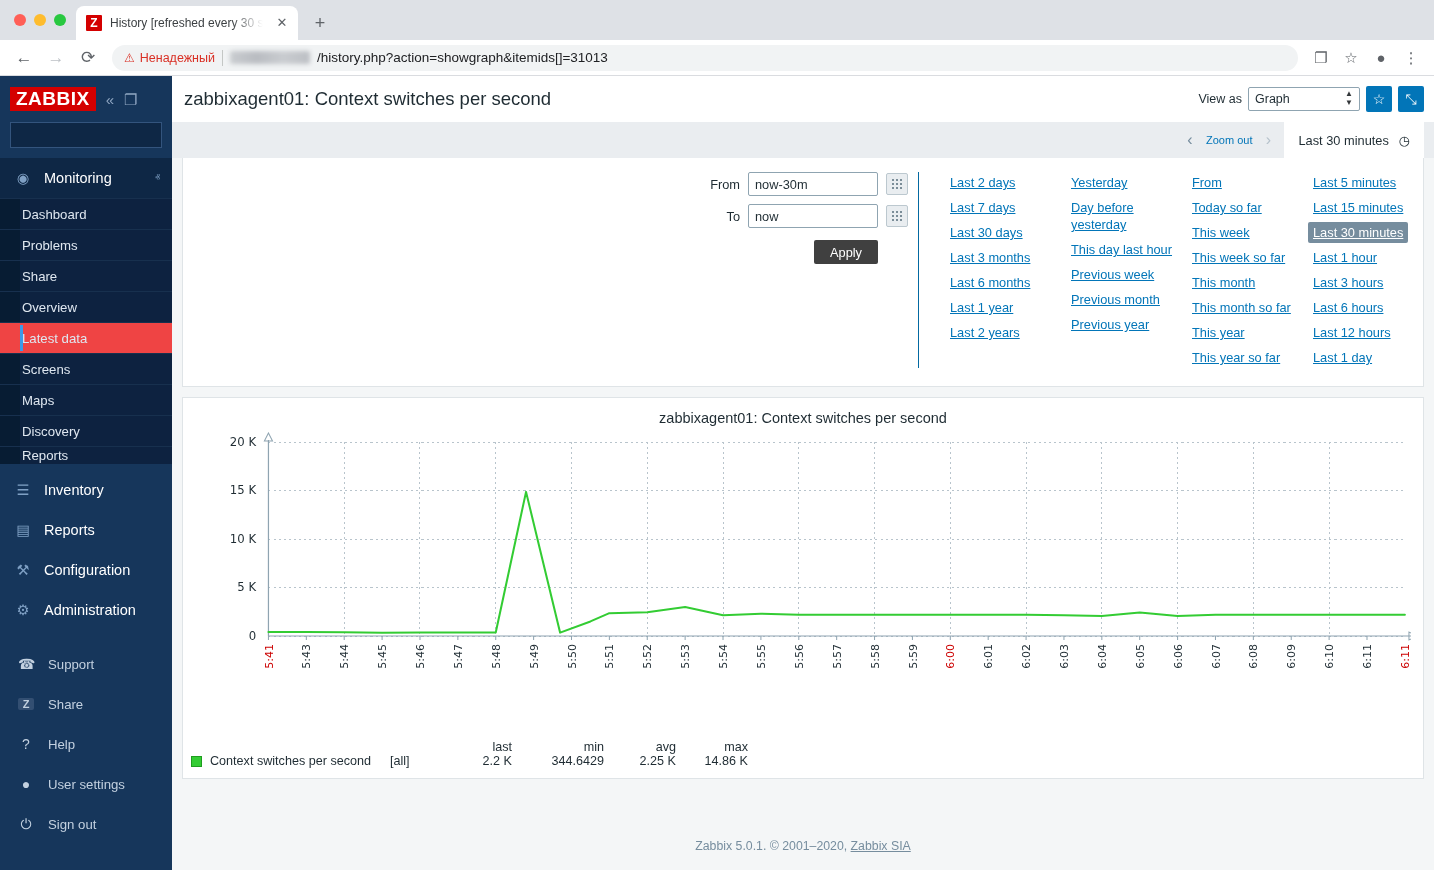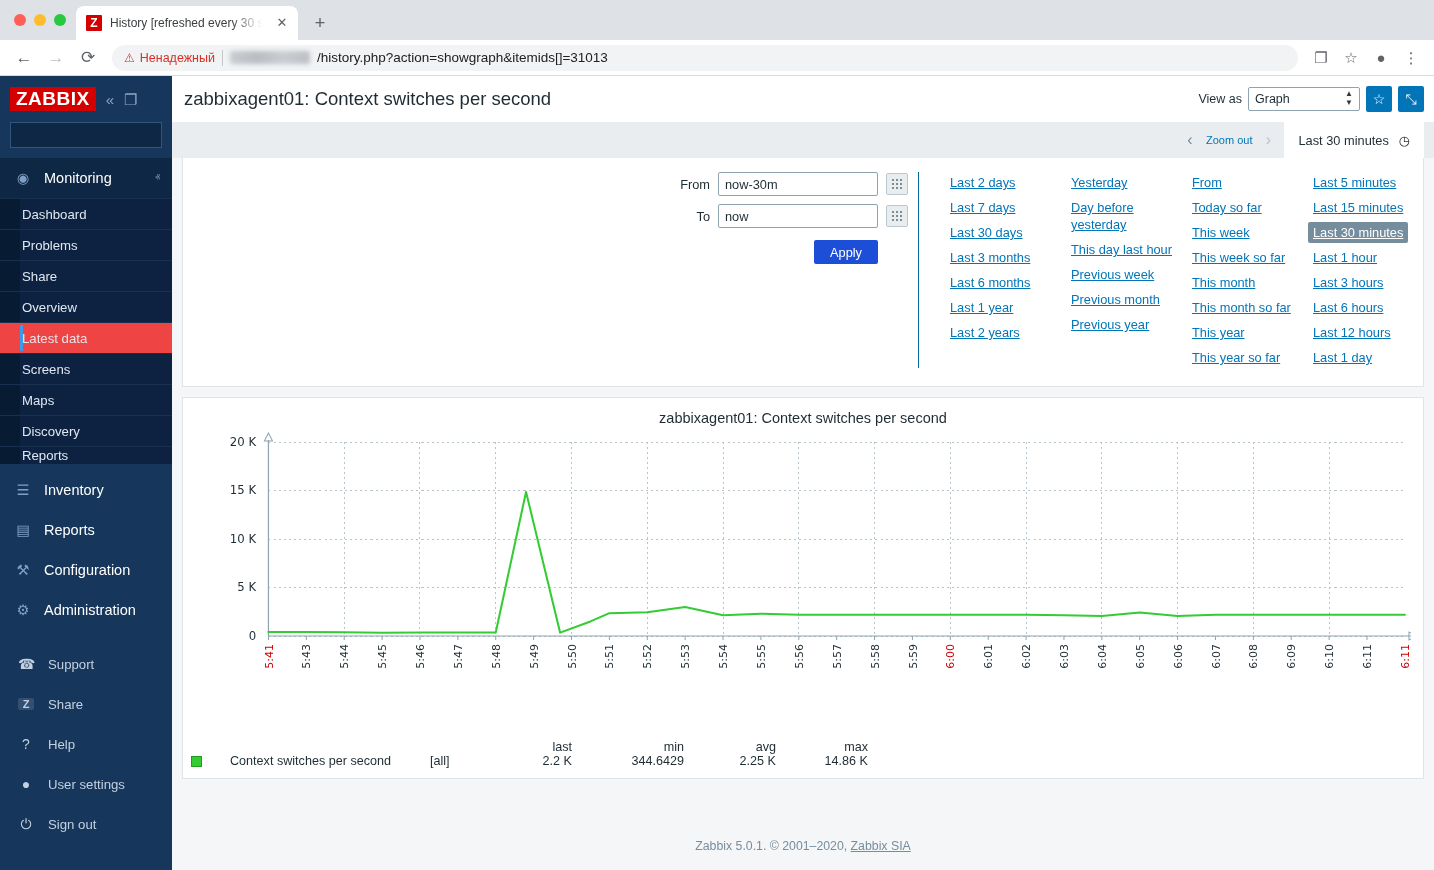--- a/index.html
+++ b/index.html
@@ -162,32 +162,32 @@
   }
 
   .filter-panel {
     background: #fff; border: 1px solid #dfe4e7; border-top: none;
     margin: 0 10px; padding: 14px 0 18px; display: flex;
   }
   .fp-left { width: 735px; flex: none; padding-right: 10px; }
   .fp-row { display: flex; align-items: center; justify-content: flex-end; gap: 8px; margin-bottom: 8px; }
   .fp-label { font-size: 12.8px; color: #1f2c33; width: 60px; text-align: right; }
   .fp-input {
-    width: 160px; height: 24px; border: 1px solid #8fa4b1; border-radius: 2px;
+    width: 130px; height: 24px; border: 1px solid #8fa4b1; border-radius: 2px;
     padding: 0 6px; font-size: 12.8px; color: #1f2c33;
     font-family: "Liberation Sans", sans-serif; outline: none;
   }
   .cal-btn {
     width: 22px; height: 22px; border: 1px solid #bcc8cf; border-radius: 2px;
     background: #e9edf0; display: flex; align-items: center; justify-content: center;
   }
   .cal-grid { display: grid; grid-template-columns: repeat(3, 2px); gap: 2px; }
   .cal-grid i { width: 2px; height: 2px; background: #7b8d98; display: block; }
   .apply-btn {
-    background: #1d4ed8; color: #fff; border: none; border-radius: 2px;
+    background: #404040; color: #fff; border: none; border-radius: 2px;
     height: 24px; padding: 0 16px; font-size: 12.8px; cursor: pointer;
     font-family: "Liberation Sans", sans-serif;
   }
   .fp-right {
     flex: 1; border-left: 1px solid #0369a1; padding-left: 26px;
     display: grid; grid-template-columns: repeat(4, 1fr); gap: 0 6px;
     align-content: start;
   }
   .qr-col { display: flex; flex-direction: column; gap: 4px; }
   .qr-link {
@@ -196,21 +196,21 @@
   }
   .qr-link.selected { background: #768d9e; color: #fff; }
 
   .graph-panel {
     background: #fff; border: 1px solid #dfe4e7; margin: 10px 10px 0;
     padding: 8px 0 10px; position: relative;
   }
   .graph-title { text-align: center; font-size: 14.5px; color: #1f2c33; padding: 4px 0 6px; }
   .chart-area { position: relative; height: 236px; margin: 0 12px 0 12px; }
   .legend { margin-top: 72px; padding-left: 8px; }
-  .legend-hdr, .legend-row { display: flex; align-items: center; font-size: 12.6px; color: #1f2c33; gap: 20px; }
+  .legend-hdr, .legend-row { display: flex; align-items: center; font-size: 12.6px; color: #1f2c33; }
   .lg-swatch { width: 11px; height: 11px; background: #33cc33; border: 1px solid #1f9d1f; flex: none; }
   .lg-name { width: 188px; padding-left: 8px; }
   .lg-all { width: 60px; text-align: left; }
   .lg-num { width: 72px; text-align: right; padding-right: 10px; }
   .lg-num.wide { width: 92px; }
 
   .footer { margin-top: auto; padding: 14px 0 16px; text-align: center; }
   .footer-text { font-size: 12.3px; color: #768d9e; }
   .footer-text a { color: #768d9e; text-decoration: underline; }
 

